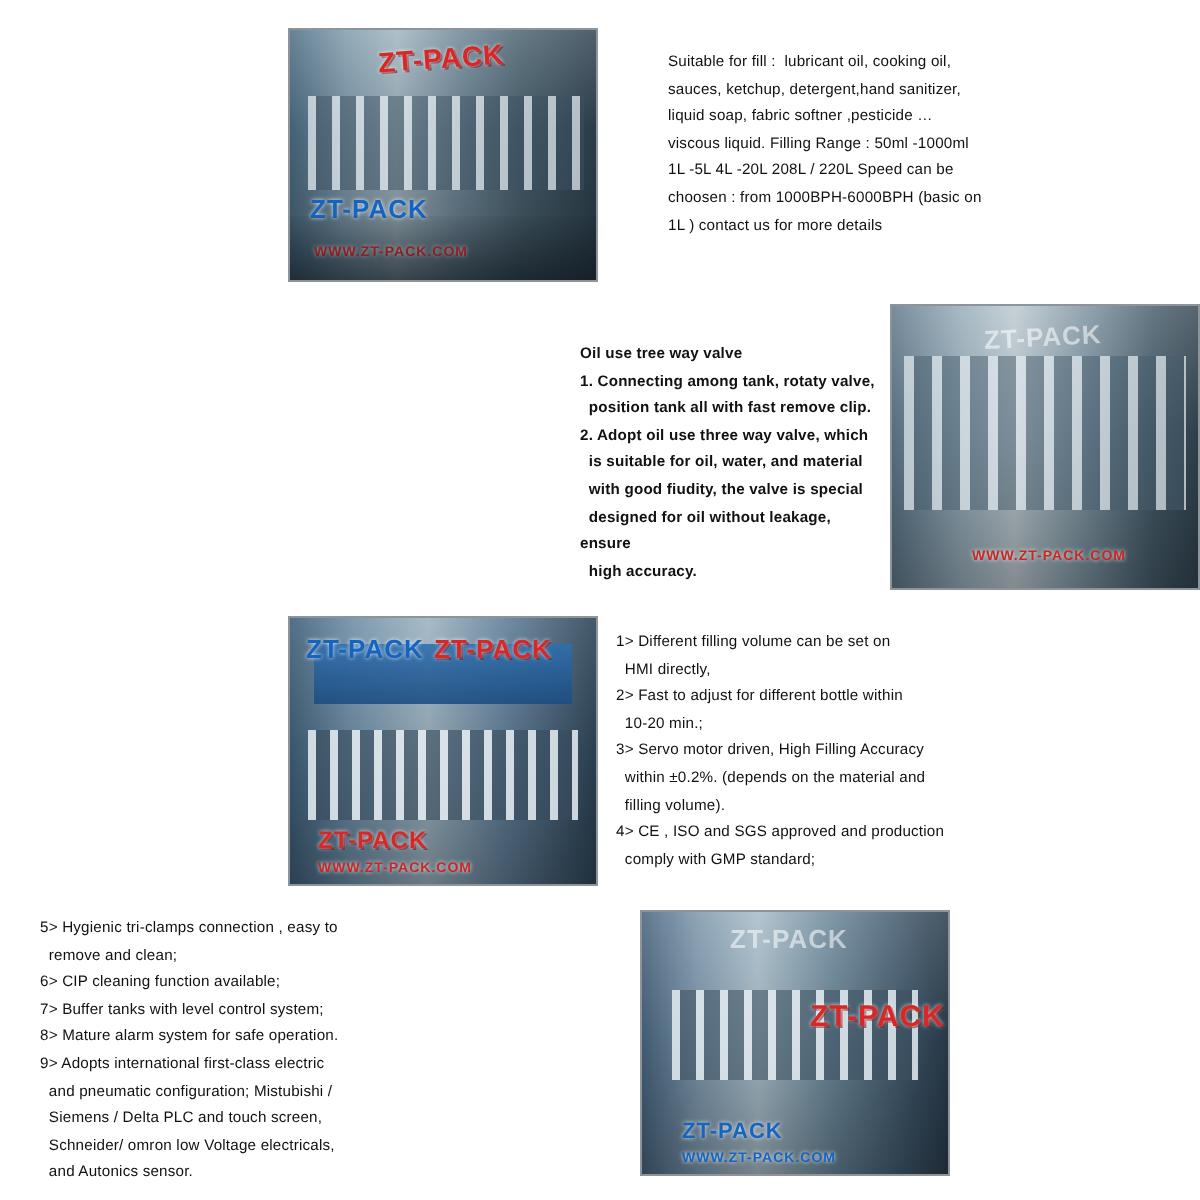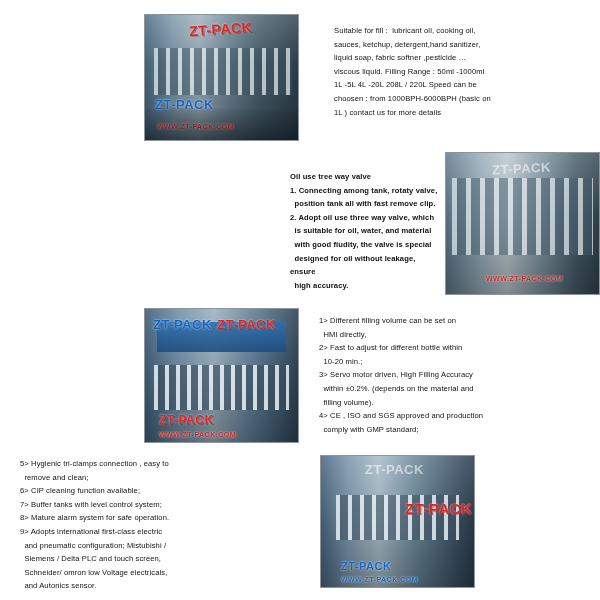--- a/index.html
+++ b/index.html
@@ -203,21 +203,21 @@
     </div>
   </div>
 
   <div class="row" style="left:144px; top:308px; width:456px;">
     <div class="photo ph3" style="width:155px; height:135px;">
       <span class="wm wm-brand-blue" style="left:8px; top:8px; font-size:13px;">ZT-PACK</span>
       <span class="wm wm-brand-red" style="left:72px; top:8px; font-size:13px;">ZT-PACK</span>
       <span class="wm wm-brand-red" style="left:14px; top:104px; font-size:12px;">ZT-PACK</span>
       <span class="wm wm-site" style="left:14px; top:122px; font-size:7px;">WWW.ZT-PACK.COM</span>
     </div>
-    <div class="text-block" style="width:262px; margin-left:20px; padding-top:6px;">
+    <div class="text-block" style="width:262px; margin-left:9px; padding-top:6px;">
       <p>1&gt; Different filling volume can be set on
   HMI directly,
 2&gt; Fast to adjust for different bottle within
   10-20 min.;
 3&gt; Servo motor driven, High Filling Accuracy
   within ±0.2%. (depends on the material and
   filling volume).
 4&gt; CE , ISO and SGS approved and production
   comply with GMP standard;</p>
     </div>

